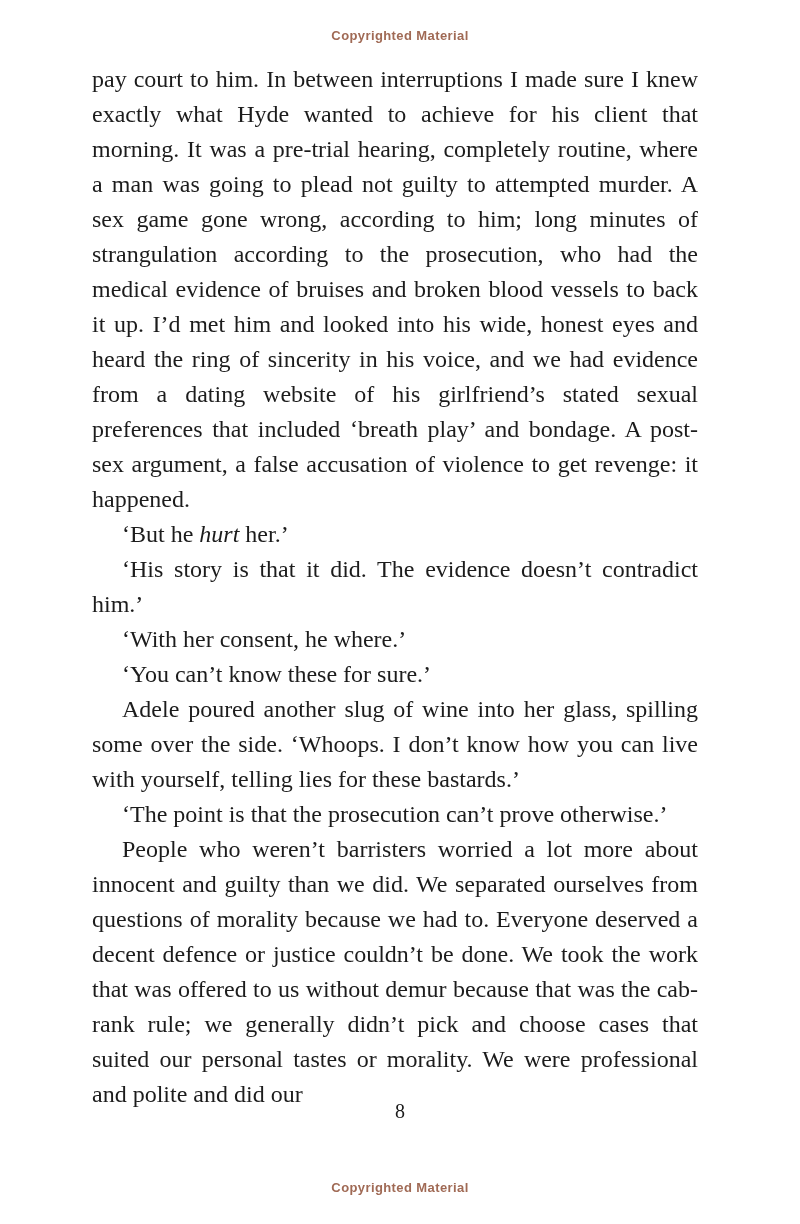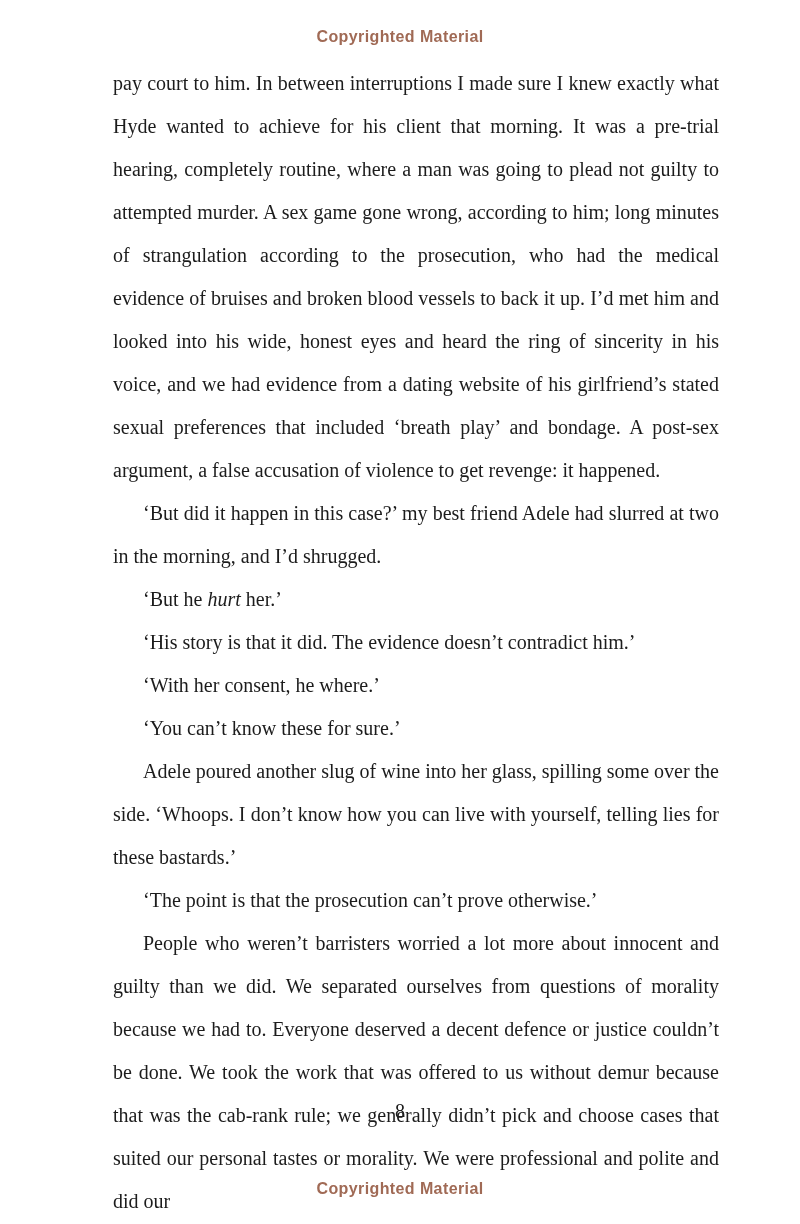--- a/index.html
+++ b/index.html
@@ -11,34 +11,34 @@
     background: var(--page-bg, #ffffff);
     font-family: "Liberation Serif", serif;
     overflow: hidden;
   }
   .notice {
     position: absolute;
     left: 0;
     width: 100%;
     text-align: center;
     font-family: "Liberation Sans", sans-serif;
-    font-size: 16px;
+    font-size: 13px;
     font-weight: bold;
     letter-spacing: 0.4px;
     color: var(--notice-color, #a06a55);
   }
   .notice.top { top: 28px; }
   .notice.bottom { top: 1180px; }
   .body-text {
     position: absolute;
     top: 62px;
-    left: 113px;
+    left: 92px;
     width: 606px;
-    font-size: 20px;
-    line-height: 43px;
+    font-size: 24px;
+    line-height: 35px;
     color: var(--text-color, #1c1c1c);
     text-align: justify;
     text-justify: inter-word;
   }
   .para { margin: 0; }
   .para.indent { text-indent: 30px; }
   .para em { font-style: italic; font-family: "Liberation Serif", serif; }
   .page-number {
     position: absolute;
     top: 1100px;
@@ -50,21 +50,20 @@
   }
 </style>
 </head>
 <body>
 
 <div class="book-page">
   <div class="notice top">Copyrighted Material</div>
 
   <div class="body-text">
       <p class="para"><span>pay court to him. In between interruptions I made sure I knew exactly what Hyde wanted to achieve for his client that morning. It was a pre-trial hearing, completely routine, where a man was going to plead not guilty to attempted murder. A sex game gone wrong, according to him; long minutes of strangulation according to the prosecution, who had the medical evidence of bruises and broken blood vessels to back it up. I’d met him and looked into his wide, honest eyes and heard the ring of sincerity in his voice, and we had evidence from a dating website of his girlfriend’s stated sexual preferences that included ‘breath play’ and bondage. A post-sex argument, a false accusation of violence to get revenge: it happened.</span></p>
-      <p class="para indent"><span>‘But did it happen in this case?’ my best friend Adele had slurred at two in the morning, and I’d shrugged.</span></p>
       <p class="para indent"><span>‘But he </span><em>hurt</em><span> her.’</span></p>
       <p class="para indent"><span>‘His story is that it did. The evidence doesn’t contradict him.’</span></p>
       <p class="para indent"><span>‘With her consent, he where.’</span></p>
       <p class="para indent"><span>‘You can’t know these for sure.’</span></p>
       <p class="para indent"><span>Adele poured another slug of wine into her glass, spilling some over the side. ‘Whoops. I don’t know how you can live with yourself, telling lies for these bastards.’</span></p>
       <p class="para indent"><span>‘The point is that the prosecution can’t prove otherwise.’</span></p>
       <p class="para indent"><span>People who weren’t barristers worried a lot more about innocent and guilty than we did. We separated ourselves from questions of morality because we had to. Everyone deserved a decent defence or justice couldn’t be done. We took the work that was offered to us without demur because that was the cab-rank rule; we generally didn’t pick and choose cases that suited our personal tastes or morality. We were professional and polite and did our</span></p>
     </div>
 
   <div class="page-number">8</div>

